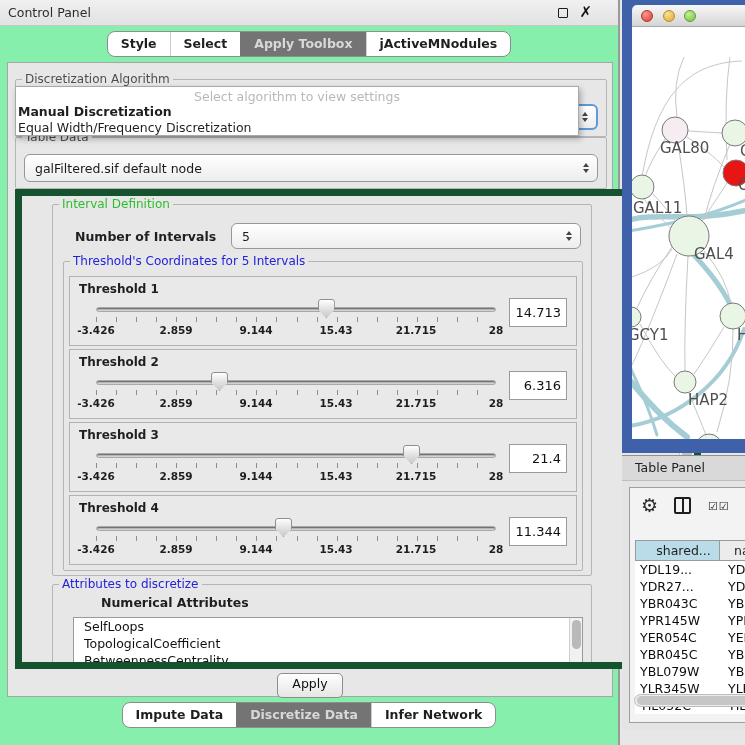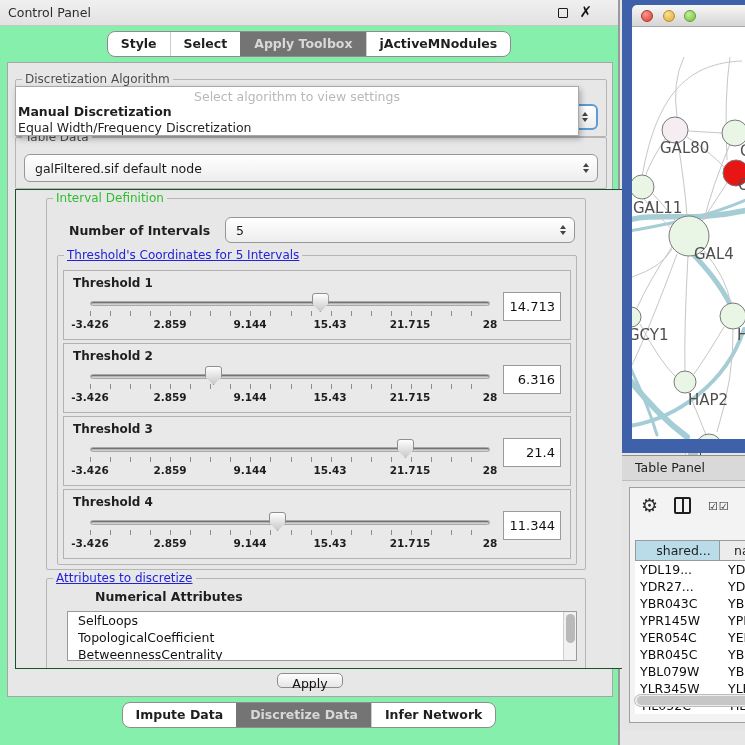--- a/index.html
+++ b/index.html
@@ -21,41 +21,41 @@
   .seg.sel{background:#747474;color:#d8d8d8;border-left-color:#747474;}
   #top-tabs{position:absolute;top:31px;left:0;right:0;text-align:center;}
   #bottom-tabs{position:absolute;top:702px;left:0;right:0;text-align:center;}
 
   
   #content{position:absolute;left:7px;top:62px;width:606px;height:635px;border:1px solid #a6a6a6;background:#e7e7e7;}
 
   .grp{position:absolute;border:1px solid #b5b5b5;border-radius:2px;}
   .gtitle{position:absolute;top:-8px;left:6px;background:#e7e7e7;padding:0 3px;font-size:12px;white-space:nowrap;}
   .g-green{color:#2dbe2d;}
-  .g-blue{color:#2222dd;text-decoration:underline;}
+  .g-blue{color:#2222dd;}
   .g-gray{color:#4e4e4e;}
 
   .combo{position:absolute;background:linear-gradient(#ffffff,#ededed);border:1px solid #979797;border-radius:6px;
          font-size:12.5px;display:flex;align-items:center;padding:0 22px 0 10px;color:#1a1a1a;}
   .spin{position:absolute;right:8px;top:50%;transform:translateY(-50%);display:flex;flex-direction:column;gap:2px;}
   .spin i{display:block;width:0;height:0;border-left:3.5px solid transparent;border-right:3.5px solid transparent;}
   .spin i.u{border-bottom:4.5px solid #444;}
   .spin i.d{border-top:4.5px solid #444;}
   .combo.focus{border:2px solid #5b9bd8;}
 
   
   #popup{position:absolute;left:7px;top:23px;width:564px;height:50px;background:#fff;border:1px solid #a8a8a8;
          box-shadow:2px 3px 6px rgba(0,0,0,.28);z-index:40;}
   #popup .hint{position:absolute;top:2px;left:0;right:0;text-align:center;color:#b8b8b8;font-size:12.5px;}
   #popup .opt{position:absolute;left:2px;right:2px;font-size:12.5px;line-height:16px;}
   #popup .opt.b{top:17px;font-weight:bold;}
   #popup .opt.n{top:33px;}
 
   
-  #settings{position:absolute;left:7px;top:126px;width:686px;height:480px;border:1px solid #14532d;background:#e7e7e7;overflow:hidden;}
+  #settings{position:absolute;left:7px;top:126px;width:686px;height:480px;border:7px solid #14532d;background:#e7e7e7;overflow:hidden;}
   .vscroll{position:absolute;top:0;bottom:0;right:0;width:15px;background:#efefef;border-left:1px solid #c9c9c9;}
   .vthumb{position:absolute;left:2px;width:10px;background:#c2c2c2;border-radius:6px;}
 
   
   .tbox{position:absolute;left:5px;right:5px;height:70px;border:1px solid #b2b2b2;background:#e9e9e9;}
   .tbox .ttl{position:absolute;left:9px;top:5px;font-size:12px;font-weight:bold;}
   .sarea{position:absolute;left:26px;right:80px;top:0;bottom:0;}
   .track{position:absolute;left:0;right:0;top:30px;height:5px;border-radius:3px;background:linear-gradient(#9e9e9e,#dcdcdc);box-shadow:inset 0 1px 1px rgba(0,0,0,.35);border:1px solid #a9a9a9;}
   .thumb{position:absolute;top:22px;width:17px;height:19px;background:linear-gradient(#fefefe,#c9c9c9);border:1px solid #8f8f8f;border-radius:3px;clip-path:polygon(0 0,100% 0,100% 55%,50% 100%,0 55%);}
   .ticks{position:absolute;left:0;right:-1px;top:40px;height:5px;background:repeating-linear-gradient(to right,#8d8d8d 0,#8d8d8d 1px,transparent 1px,transparent 5%);}
@@ -63,21 +63,21 @@
   .slbl span{position:absolute;transform:translateX(-50%);white-space:nowrap;}
   .vbox{position:absolute;right:9px;top:21px;width:58px;height:29px;background:#fff;border:1px solid #9a9a9a;
         font-size:13px;display:flex;align-items:center;justify-content:flex-end;padding-right:5px;color:#111;}
 
   
   #attr-list{position:absolute;left:20px;right:8px;top:32px;height:50px;background:#fff;border:1px solid #9a9a9a;overflow:hidden;}
   #attr-list .it{padding-left:10px;font-size:12.5px;line-height:17px;color:#111;white-space:nowrap;}
   #attr-list .lsc{position:absolute;right:0;top:0;bottom:0;width:13px;background:#f1f1f1;border-left:1px solid #cfcfcf;}
   #attr-list .lth{position:absolute;left:2px;top:2px;width:9px;height:60%;background:#b9b9b9;border-radius:5px;}
 
-  #apply-btn{position:absolute;left:50%;transform:translateX(-50%);top:610px;width:66px;height:15px;
+  #apply-btn{position:absolute;left:50%;transform:translateX(-50%);top:610px;width:66px;height:25px;
              background:linear-gradient(#fefefe,#e6e6e6);border:1px solid #8d8d8d;border-radius:5px;
              font-size:12.5px;text-align:center;line-height:19px;color:#111;}
 
   
   #netwin{position:absolute;left:622px;top:0;width:123px;height:453px;background:#3e61a9;}
   #net-titlebar{position:absolute;left:10px;top:5px;right:0;height:22px;background:linear-gradient(#f7f7f7,#d5d5d5);border-bottom:1px solid #a8a8a8;border-top-left-radius:5px;}
   .light{position:absolute;top:5px;width:12px;height:12px;border-radius:50%;}
   .lr{left:9px;background:radial-gradient(circle at 35% 30%,#f59a90,#dd3b34);border:1px solid #b33127;}
   .ly{left:31px;background:radial-gradient(circle at 35% 30%,#f7df9a,#e0a82f);border:1px solid #bb8d26;}
   .lg{left:52px;background:radial-gradient(circle at 35% 30%,#c5ec97,#74c243);border:1px solid #5f9e34;}

